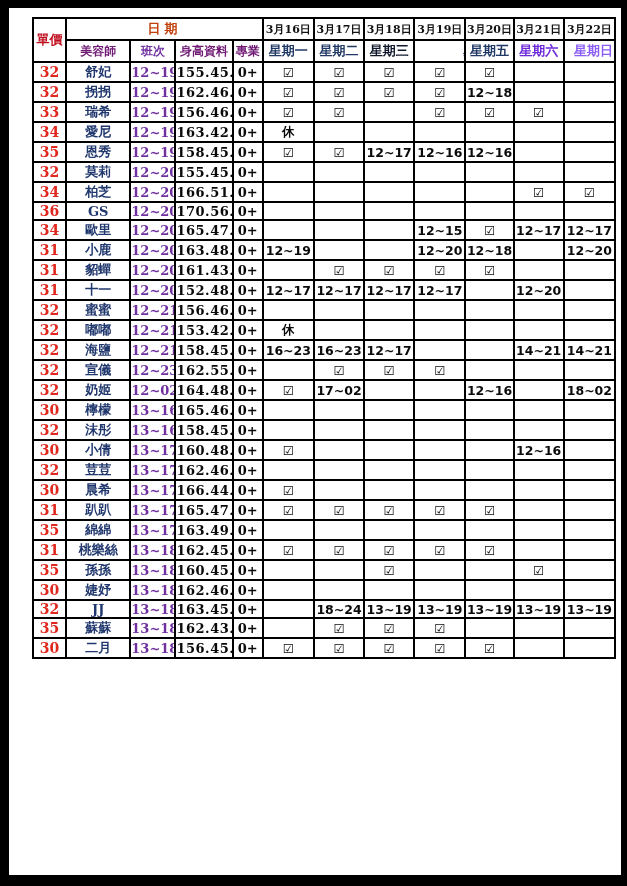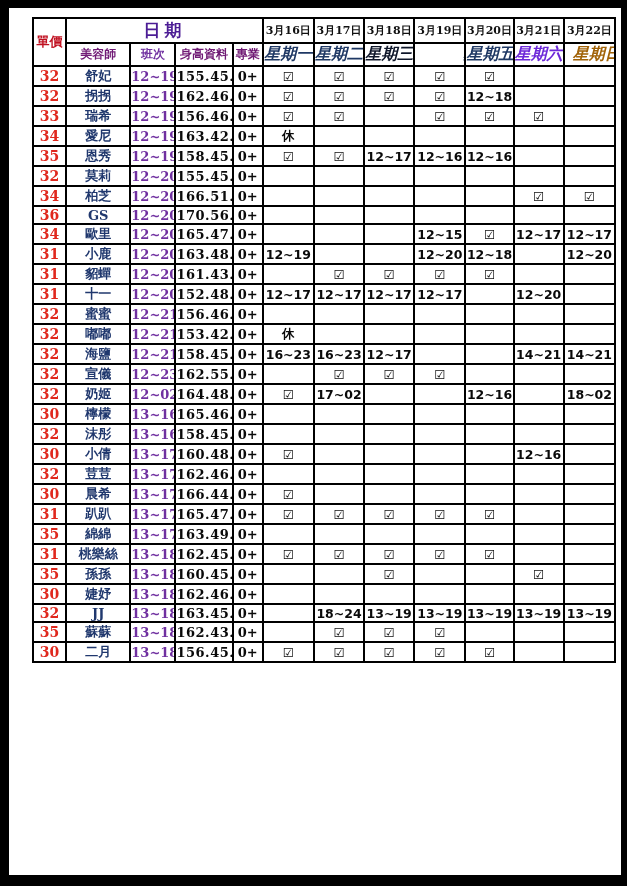--- a/index.html
+++ b/index.html
@@ -24,25 +24,25 @@
     border:2px solid #000;
     padding:0;margin:0;
     text-align:center;vertical-align:middle;
     white-space:nowrap;overflow:hidden;
     font-weight:bold;
   }
   thead tr{height:22px;}
   tbody tr{height:18px;}
   th{font-size:12px;}
   .corner{color:#c01020;font-size:13px;}
-  .date-group{color:#4c1d95;font-size:17px;letter-spacing:4px;}
+  .date-group{color:#c2410c;font-size:13px;letter-spacing:4px;}
   .sub-maroon{color:#701a75;}
   .sub-shift{color:#7030a0;}
   .day-date{color:#111;font-size:11px;}
-  .day-week{font-size:16px;font-style:italic;}
+  .day-week{font-size:13px;}
   .col-price{color:#e0281e;font-size:14px;}
   .col-name{color:#20386e;font-size:13px;}
   .col-shift{color:#7030a0;font-size:13px;}
   .col-profile{color:#0a0a0a;font-size:13px;letter-spacing:0.5px;}
   .col-pro{color:#0a0a0a;font-size:13px;}
   .col-day{color:#0a0a0a;font-size:12.5px;font-family:"DejaVu Sans","DejaVu Serif",sans-serif;}
 </style>
 </head>
 <body>
 
@@ -79,21 +79,21 @@
       <th class="sub-maroon">美容師</th>
       <th class="sub-shift">班次</th>
       <th class="sub-maroon">身高資料</th>
       <th class="sub-maroon">專業</th>
       <th class="day-week" style="color: rgb(31, 56, 100);">星期一</th>
       <th class="day-week" style="color: rgb(31, 56, 100);">星期二</th>
       <th class="day-week" style="color: #0f172a;">星期三</th>
       <th class="day-week" style="color: rgb(31, 56, 100); padding-left: 48px;">星期四</th>
       <th class="day-week" style="color: rgb(31, 56, 100); text-align: center;">星期五</th>
       <th class="day-week" style="color: #6d28d9;">星期六</th>
-      <th class="day-week" style="color: #a16207; padding-left: 8px;">星期日</th>
+      <th class="day-week" style="color: #8b5cf6; padding-left: 8px;">星期日</th>
     </tr>
   </thead>
   <tbody>
       <tr>
         <td class="col-price">32</td>
         <td class="col-name">舒妃</td>
         <td class="col-shift">12~19</td>
         <td class="col-profile">155.45.E</td>
         <td class="col-pro">0+</td>
         <td class="col-day">☑</td>

